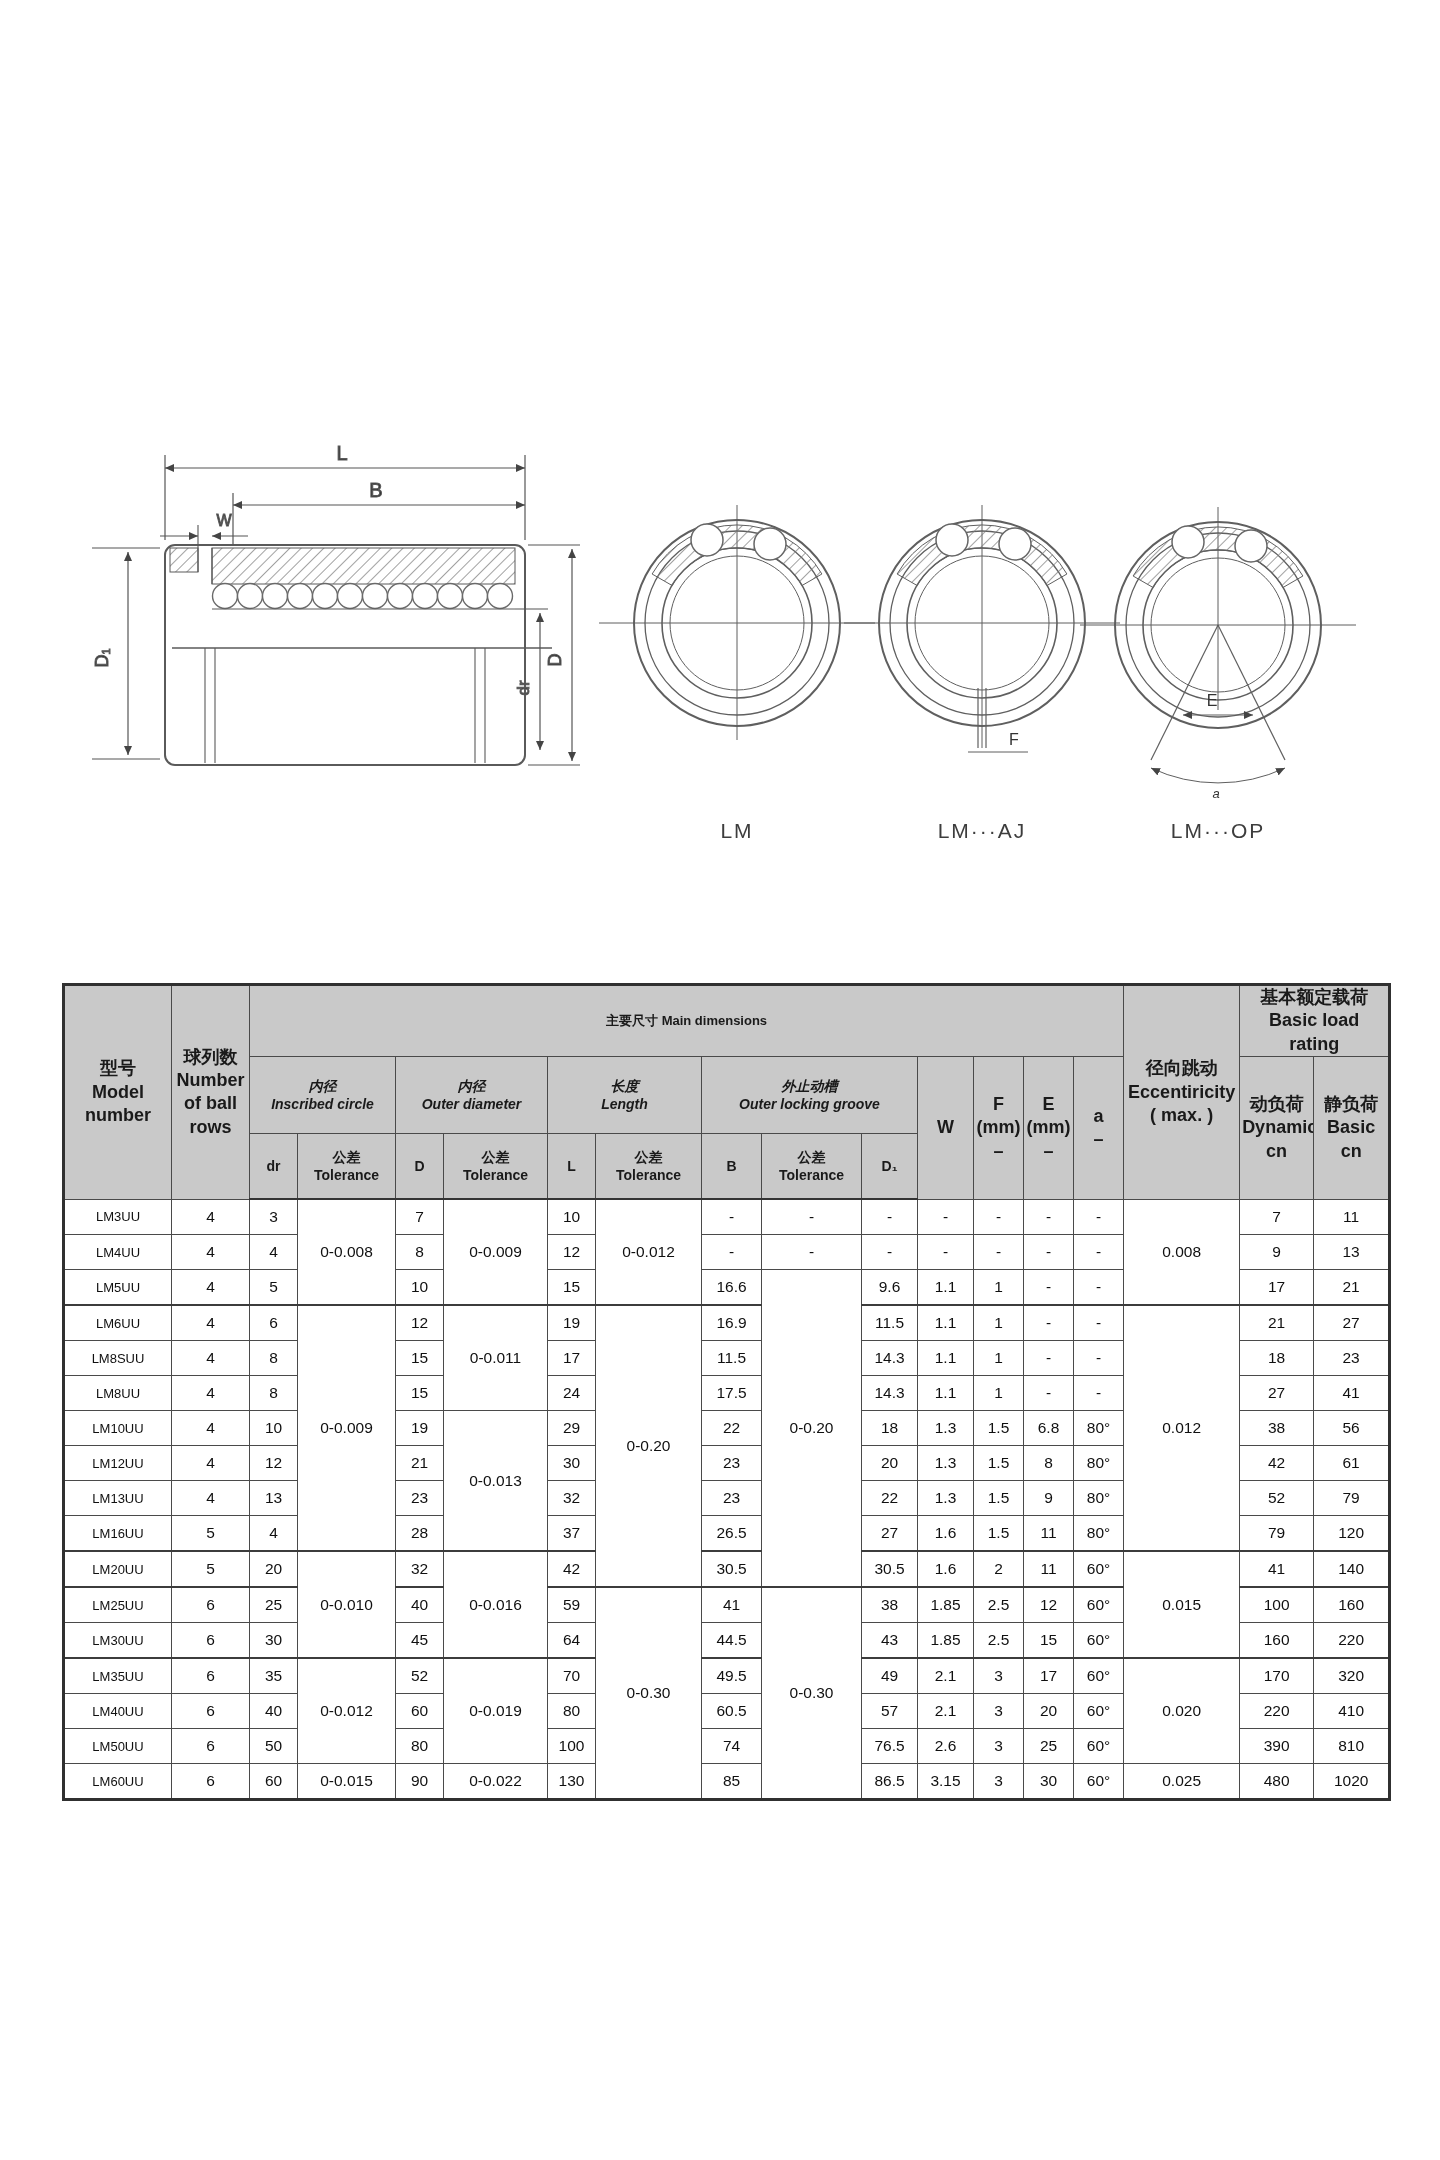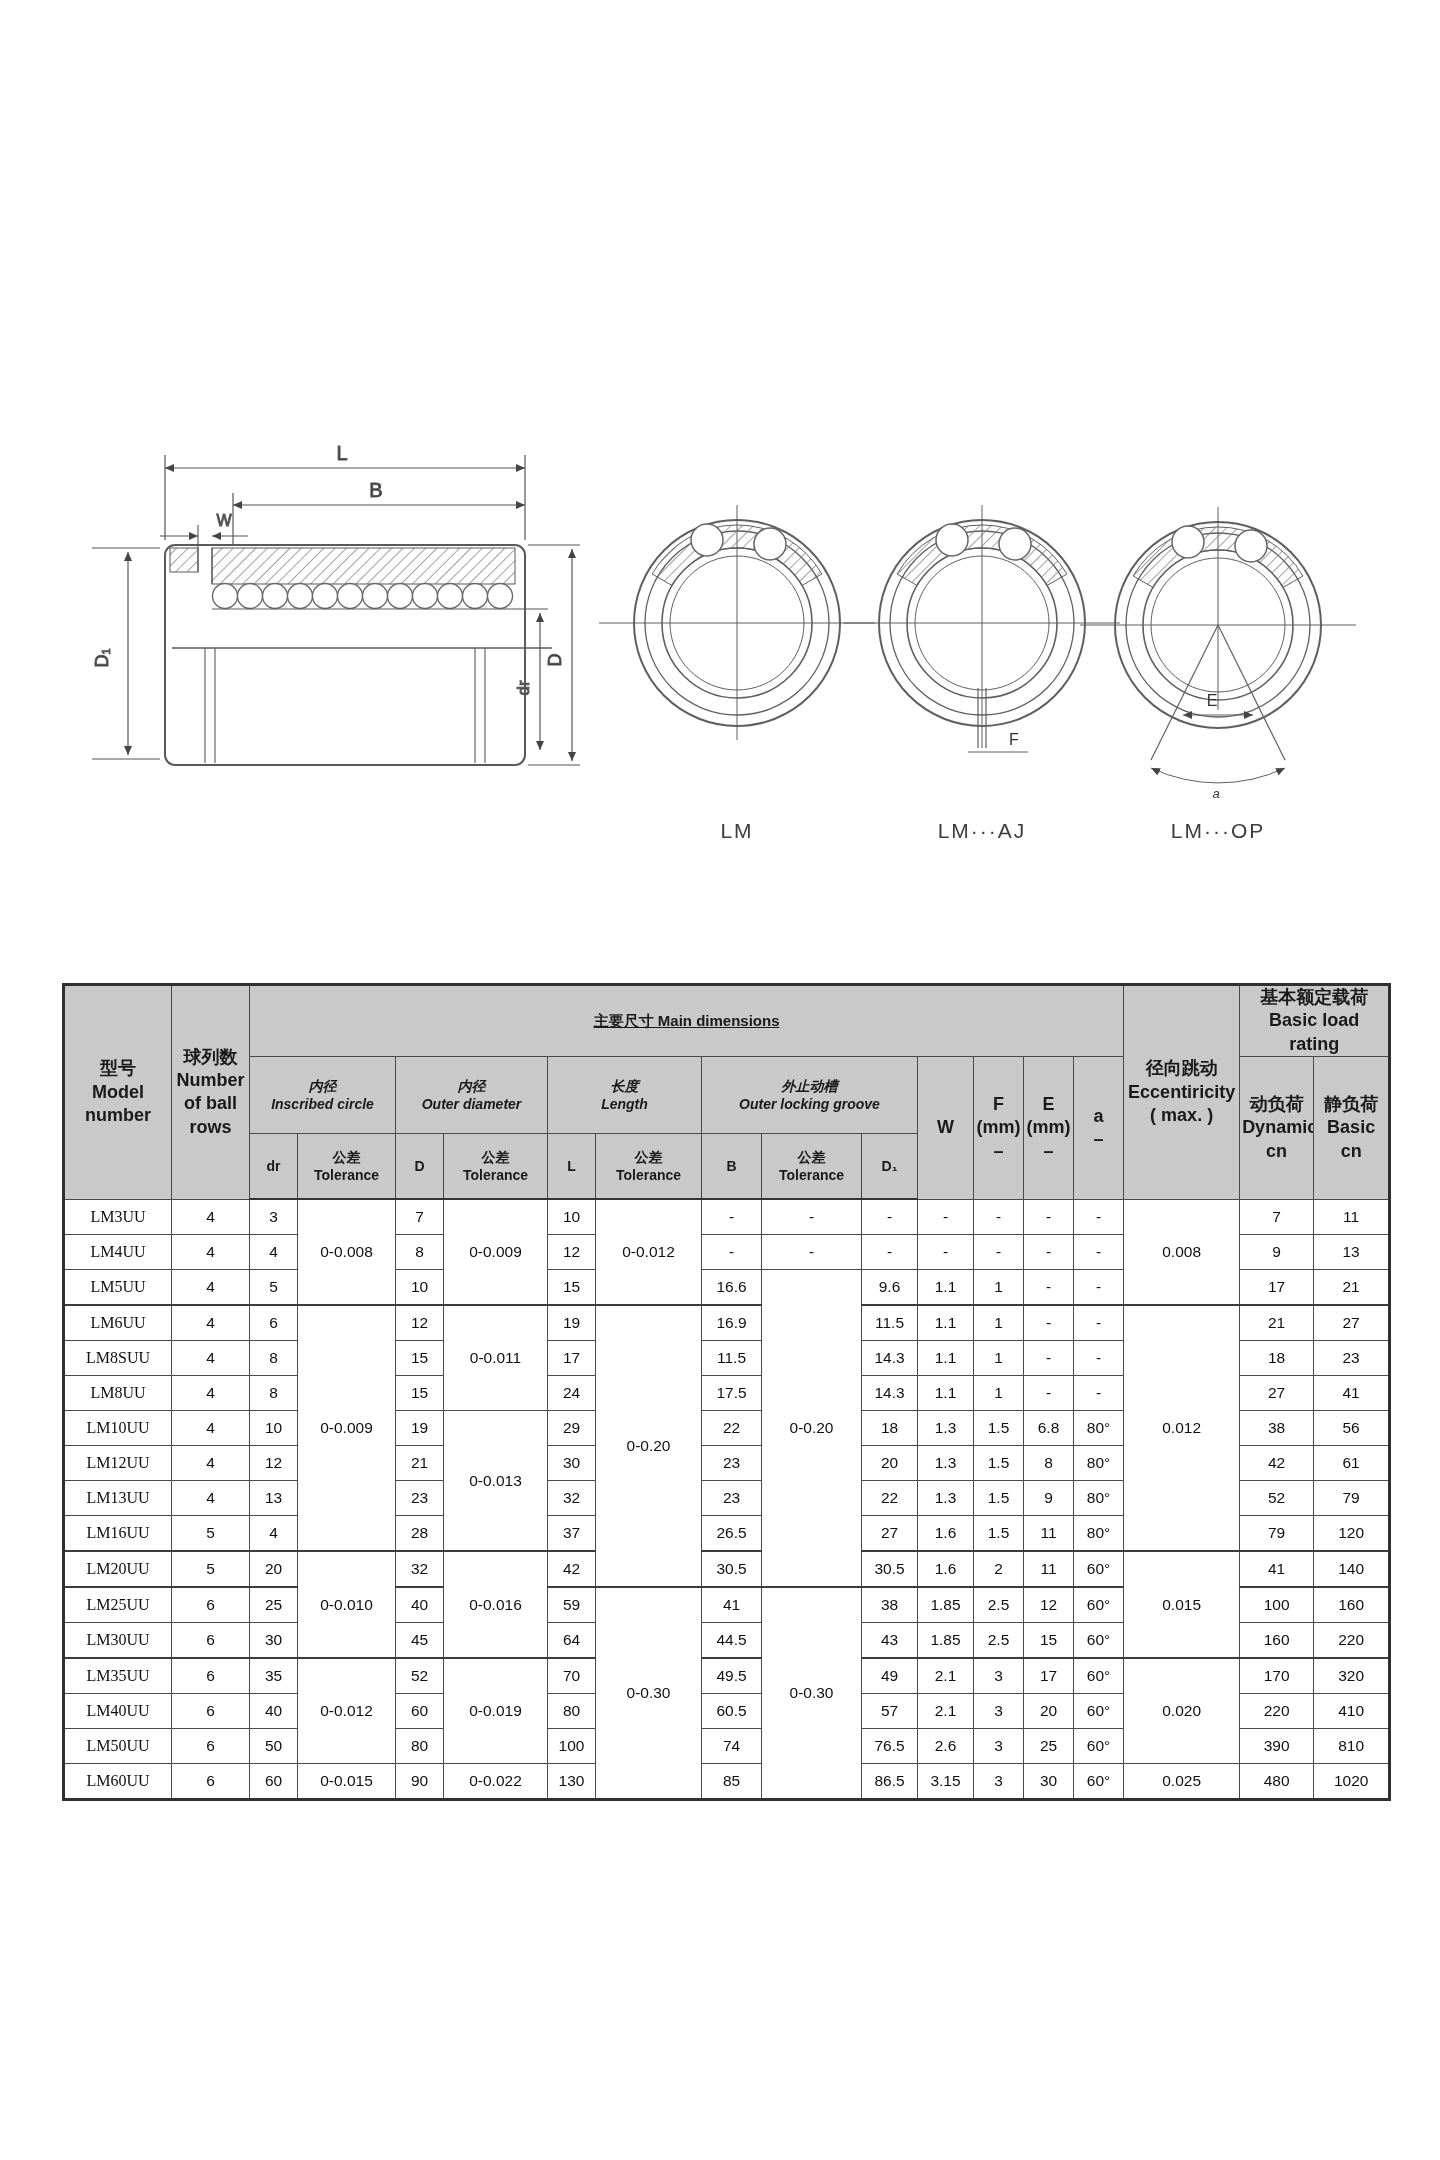--- a/index.html
+++ b/index.html
@@ -24,27 +24,27 @@
     border:1px solid #4a4a4a;
     text-align:center;vertical-align:middle;
     padding:0 2px;
     white-space:pre-line;
     overflow:hidden;
   }
   #spec-table th{
     background:#c9c9c9;
     font-size:18px;font-weight:bold;line-height:1.3;color:#1a1a1a;
   }
-  #spec-table th.th-main{font-size:15px;height:34px;text-decoration:underline;}
+  #spec-table th.th-main{font-size:13px;height:34px;}
   #spec-table th.th-group{height:76px;font-size:14px;font-style:italic;}
   #spec-table th.th-sub{height:64px;font-size:14px;}
   #spec-table td{
     background:#fff;font-size:15.5px;height:34px;color:#101010;
   }
-  #spec-table td:first-child{font-size:16px;font-family:Liberation Serif, serif;}
+  #spec-table td:first-child{font-size:13px;}
   #spec-table thead tr:last-child th{border-bottom:2px solid #343434;}
   #spec-table tbody tr:nth-child(4) td,
   #spec-table tbody tr:nth-child(11) td,
   #spec-table tbody tr:nth-child(12) td,
   #spec-table tbody tr:nth-child(14) td{border-top:2px solid #3c3c3c;}
 </style>
 </head>
 <body>
 
 <svg id="drawing" width="1440" height="430" viewBox="0 0 1440 430">

